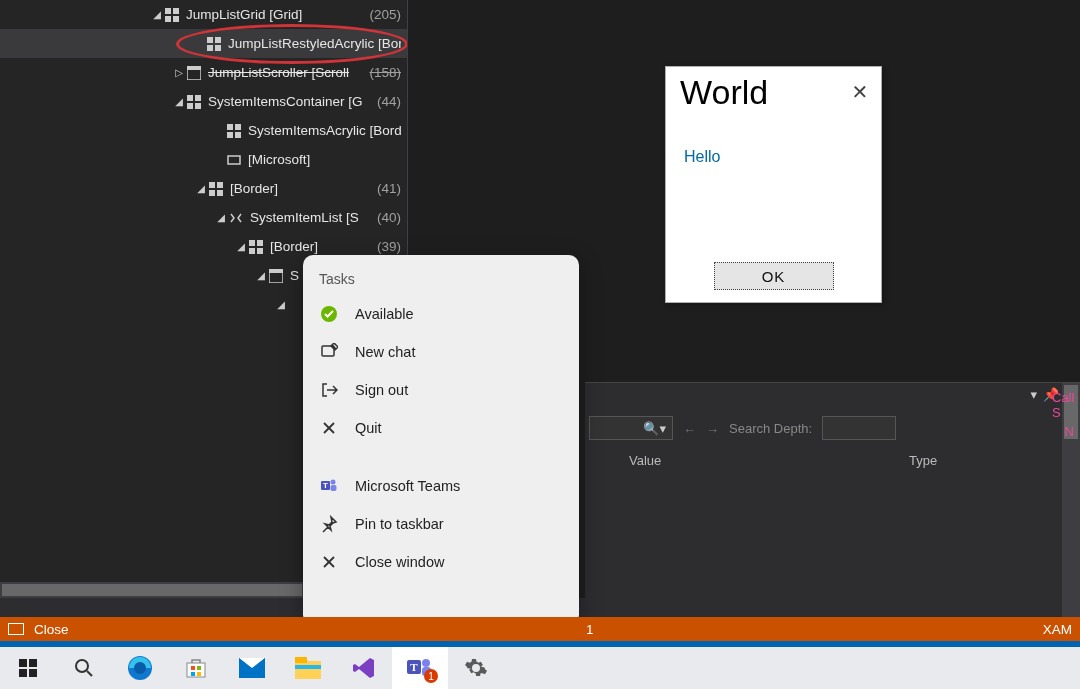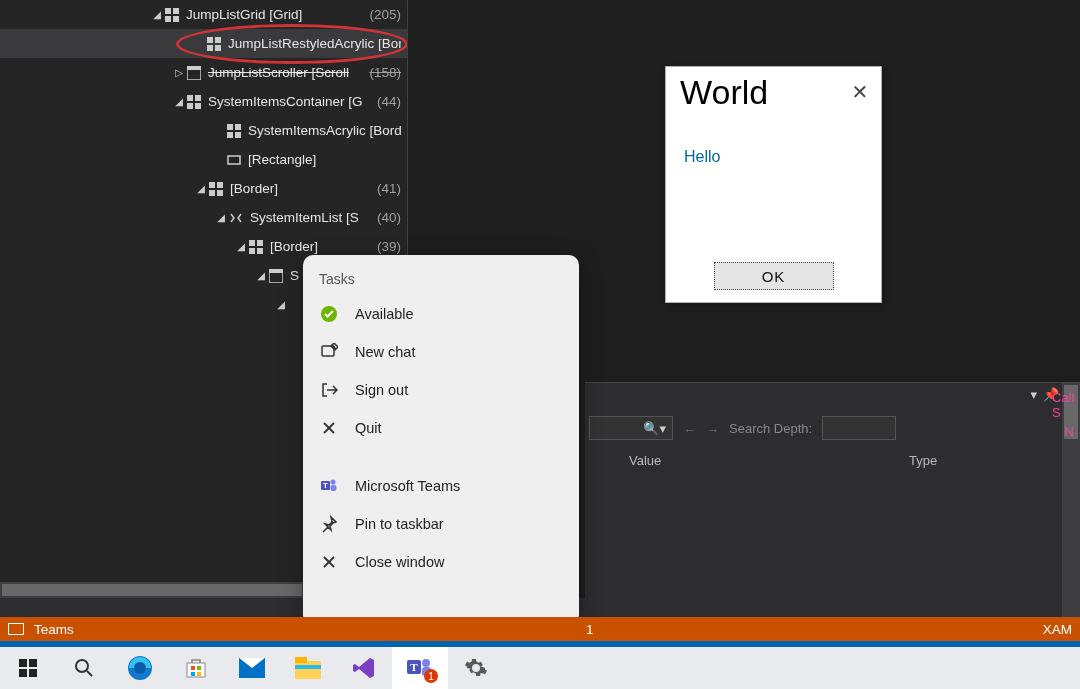--- a/index.html
+++ b/index.html
@@ -249,21 +249,21 @@
         </span>
         <span class="row-label">SystemItemsAcrylic [Border</span>
       </div>
       <div class="tree-row" style="padding-left: 212px;">
         <span class="expander hidden"></span>
         <span class="glyph">
           <svg viewBox="0 0 14 14">
             <rect x="1" y="3" width="12" height="8" fill="none" stroke="#ccc" stroke-width="1.5"></rect>
           </svg>
         </span>
-        <span class="row-label">[Rectangle]</span>
+        <span class="row-label">[Microsoft]</span>
       </div>
       <div class="tree-row" style="padding-left: 194px;">
         <span class="expander">
           <span class="chev">◢</span>
         </span>
         <span class="glyph">
           <svg viewBox="0 0 14 14">
             <rect x="0" y="0" width="6" height="6"></rect>
             <rect x="8" y="0" width="6" height="6"></rect>
             <rect x="0" y="8" width="6" height="6"></rect>
@@ -438,21 +438,21 @@
             <line x1="14" y1="4" x2="4" y2="14"></line>
           </svg>
         </span>
         <span>Close window</span>
       </div>
     </div>
 </div>
 
 <div class="orange-bar">
   <div class="rect-icon"></div>
-  <span>Teams</span>
+  <span>Close</span>
   <span style="position:absolute;left:586px;">1</span>
   <span class="orange-right">XAM</span>
 </div>
 <div class="blue-bar"></div>
 
 <div class="taskbar">
   <div class="tb-item">
     <svg width="18" height="18" viewBox="0 0 18 18">
         <rect x="0" y="0" width="8" height="8" fill="#222"></rect>
         <rect x="10" y="0" width="8" height="8" fill="#222"></rect>

